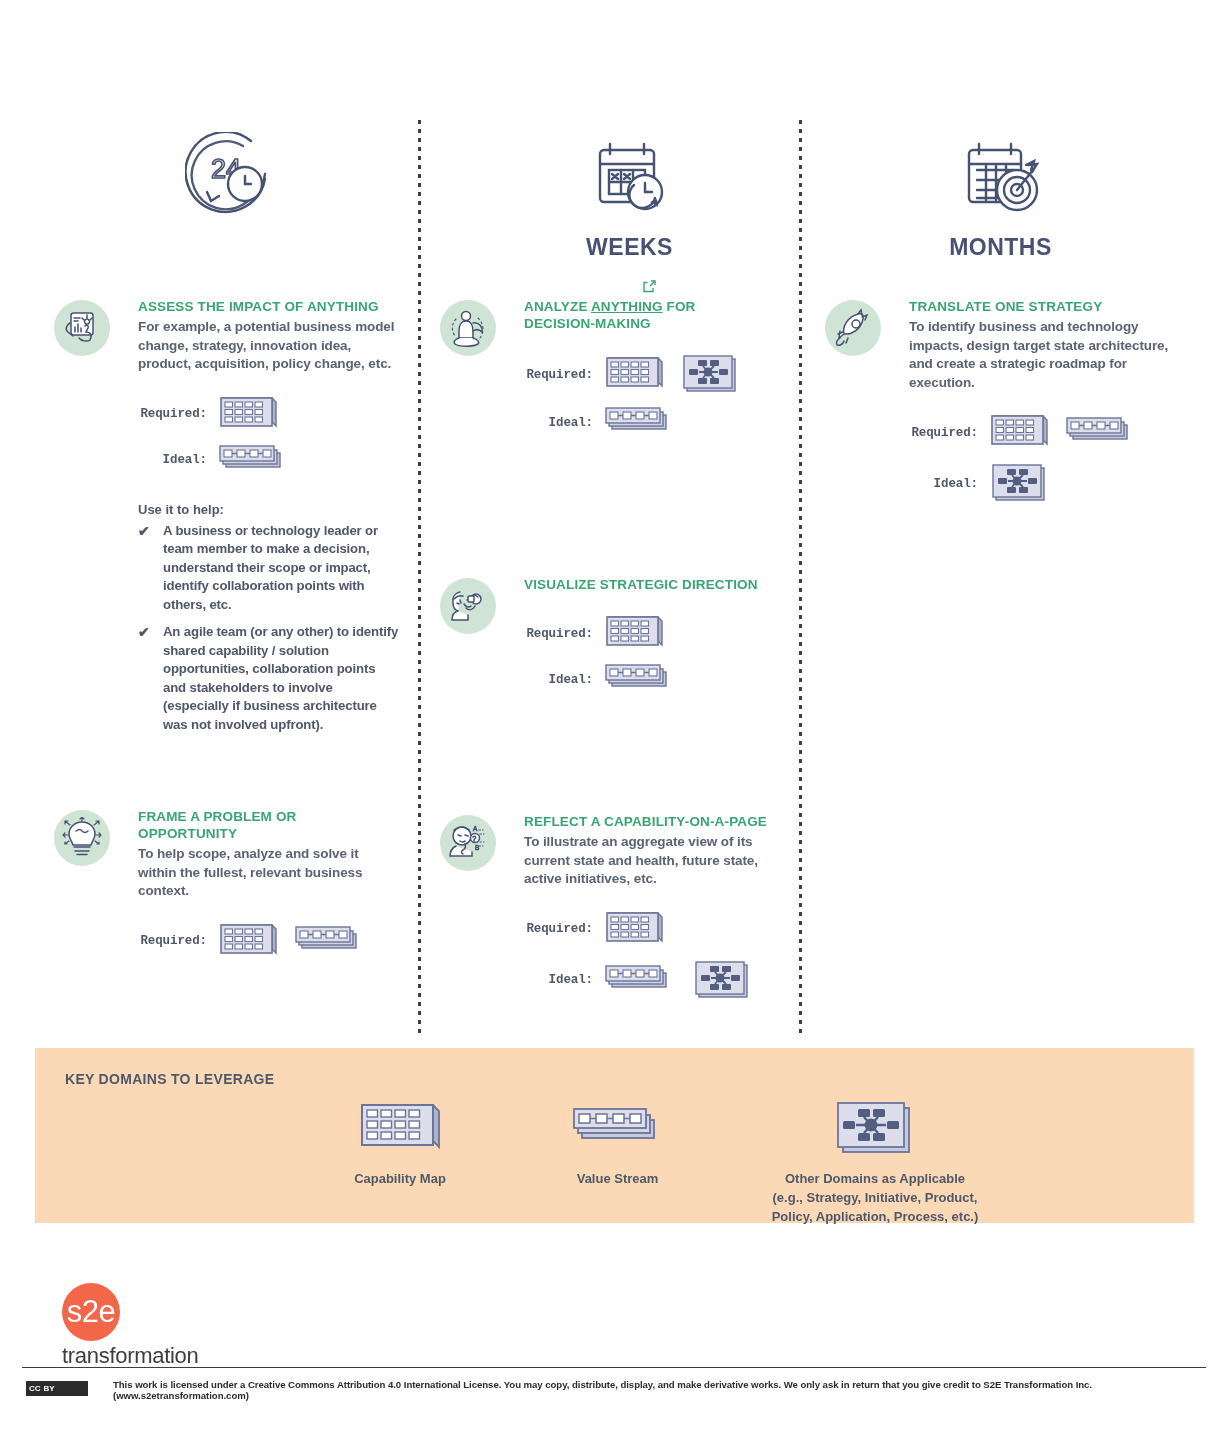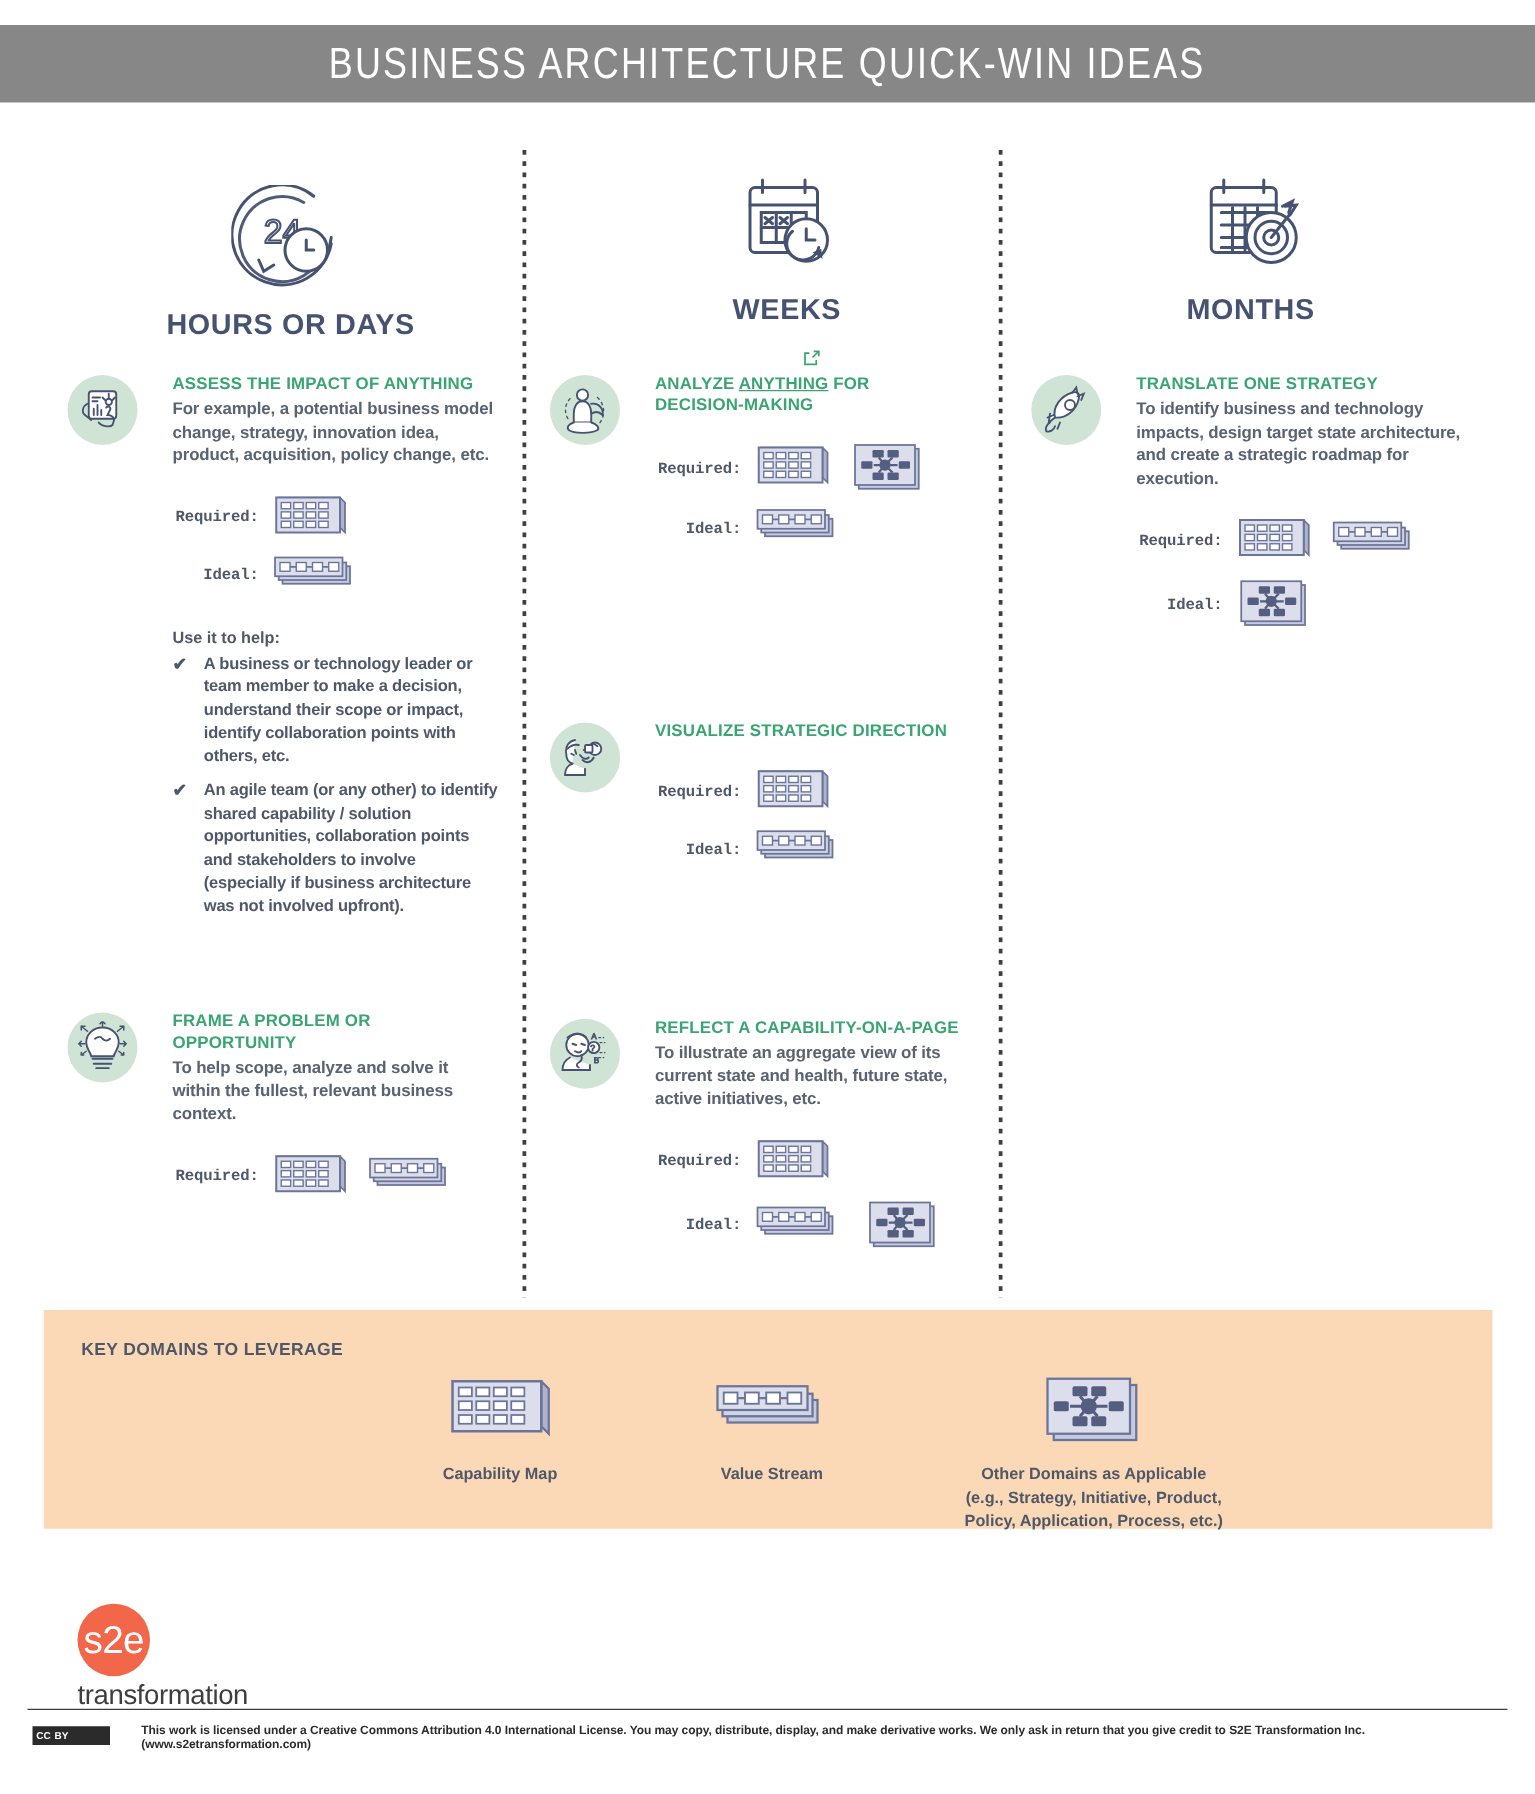--- a/index.html
+++ b/index.html
@@ -44,21 +44,21 @@
   .divider.d2 { left: 799px; }
 
   
   .colhead { position: absolute; text-align: center; }
   .colhead .hd-icon { height: 92px; display: flex; align-items: flex-end; justify-content: center; }
   .colhead .hd-label {
     margin-top: 12px;
     font-size: 23px; font-weight: bold;
     color: #465272; letter-spacing: 0.5px;
   }
-  .ch1 { left: 100px; top: 142px; width: 265px; }
+  .ch1 { left: 100px; top: 126px; width: 265px; }
   .ch2 { left: 497px; top: 130px; width: 265px; }
   .ch3 { left: 868px; top: 130px; width: 265px; }
 
   
   .block { position: absolute; }
   .block .circ {
     position: absolute; left: 0; top: 2px;
     width: 56px; height: 56px; border-radius: 50%;
     background: #cfe4d4;
     display: flex; align-items: center; justify-content: center;
@@ -171,42 +171,38 @@
     width: 1000px;
     font-size: 9.6px; font-weight: bold; color: #2b2b2b;
     letter-spacing: -0.05px;
   }
 </style>
 </head>
 <body>
 
 <div id="page">
 
-  <div class="header-band">
-    <div class="header-title">BUSINESS ARCHITECTURE QUICK-WIN IDEAS</div>
-  </div>
 
   <div class="divider d1"></div>
   <div class="divider d2"></div>
 
   <div class="colhead ch1">
     <div class="hd-icon">
       <svg width="96" height="86" viewBox="0 0 96 86">
         <g fill="none" stroke="#465272" stroke-width="2.4" stroke-linecap="round">
           <path d="M58 14 A34 34 0 1 0 74 50" opacity="0.95"></path>
           <path d="M66 9 A40 40 0 1 0 80 47"></path>
           <path d="M22 60 l4 9 l8 -5"></path>
           <path d="M80 42 l-2 10 l-9 -4"></path>
           <text x="26" y="46" font-family="'Liberation Sans',sans-serif" font-size="27" stroke-width="1.6" fill="none">24</text>
           <circle cx="60" cy="52" r="17" fill="#fff"></circle>
           <path d="M60 44 v8 h6"></path>
         </g>
       </svg>
     </div>
-    <div class="hd-label">HOURS OR DAYS</div>
   </div>
 
   <div class="colhead ch3">
     <div class="hd-icon">
       <svg width="96" height="86" viewBox="0 0 96 86">
         <g fill="none" stroke="#465272" stroke-width="2.4" stroke-linecap="round">
           <rect x="16" y="14" width="52" height="52" rx="4" fill="#fff"></rect>
           <path d="M16 28 h52"></path>
           <path d="M26 8 v10 M58 8 v10"></path>
           <path d="M24 34 h38 M24 44 h38 M24 54 h38 M24 62 h38"></path>

